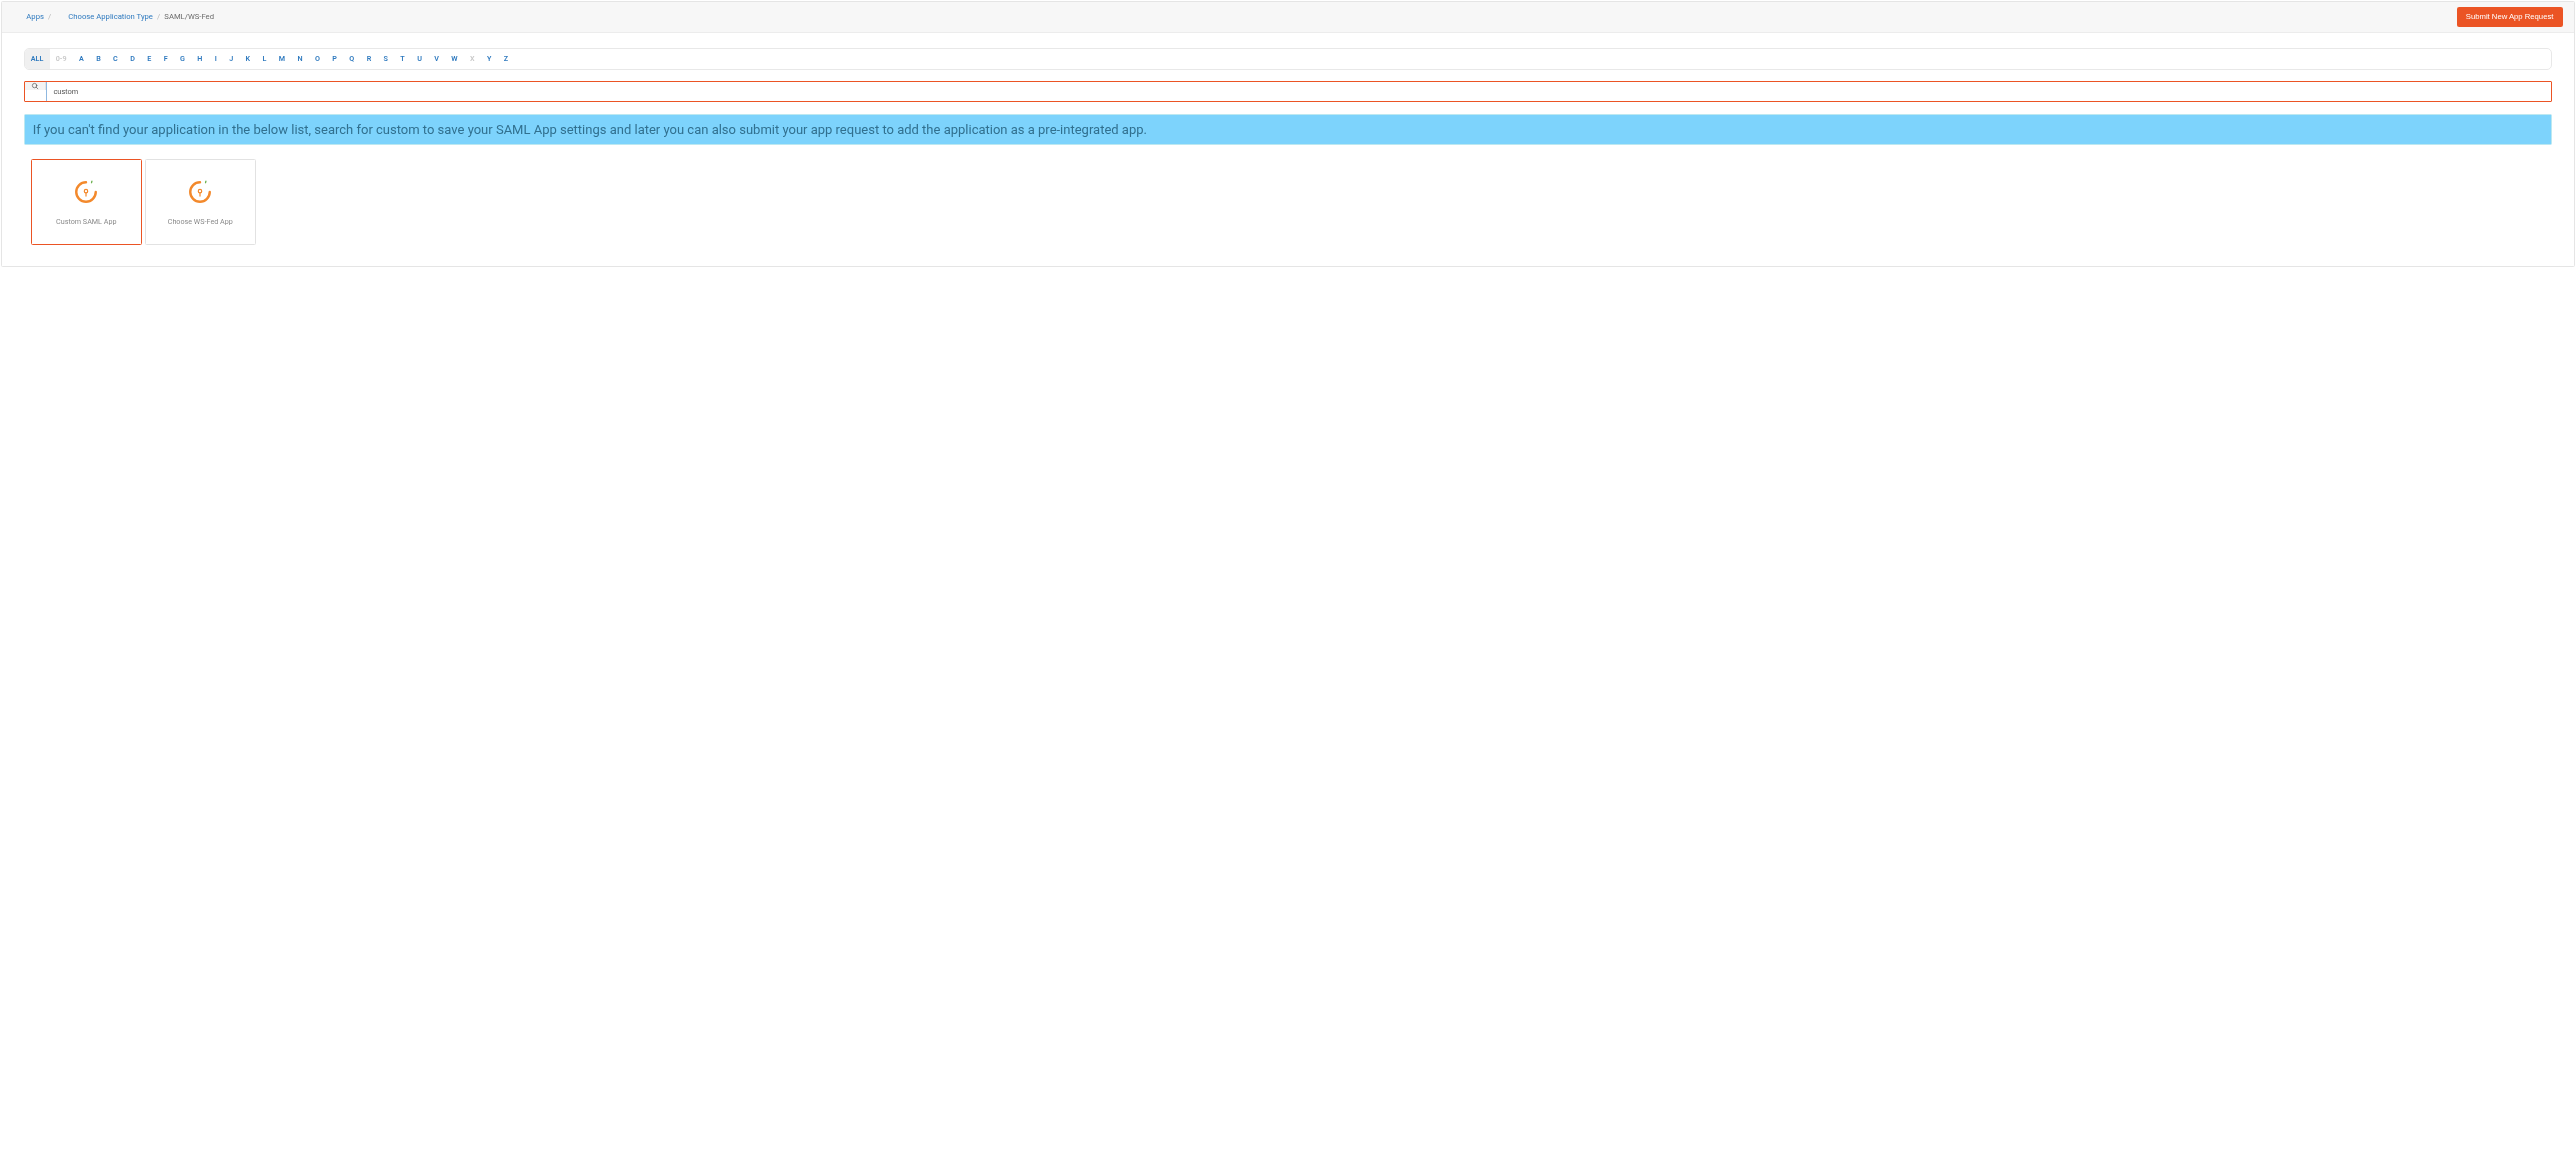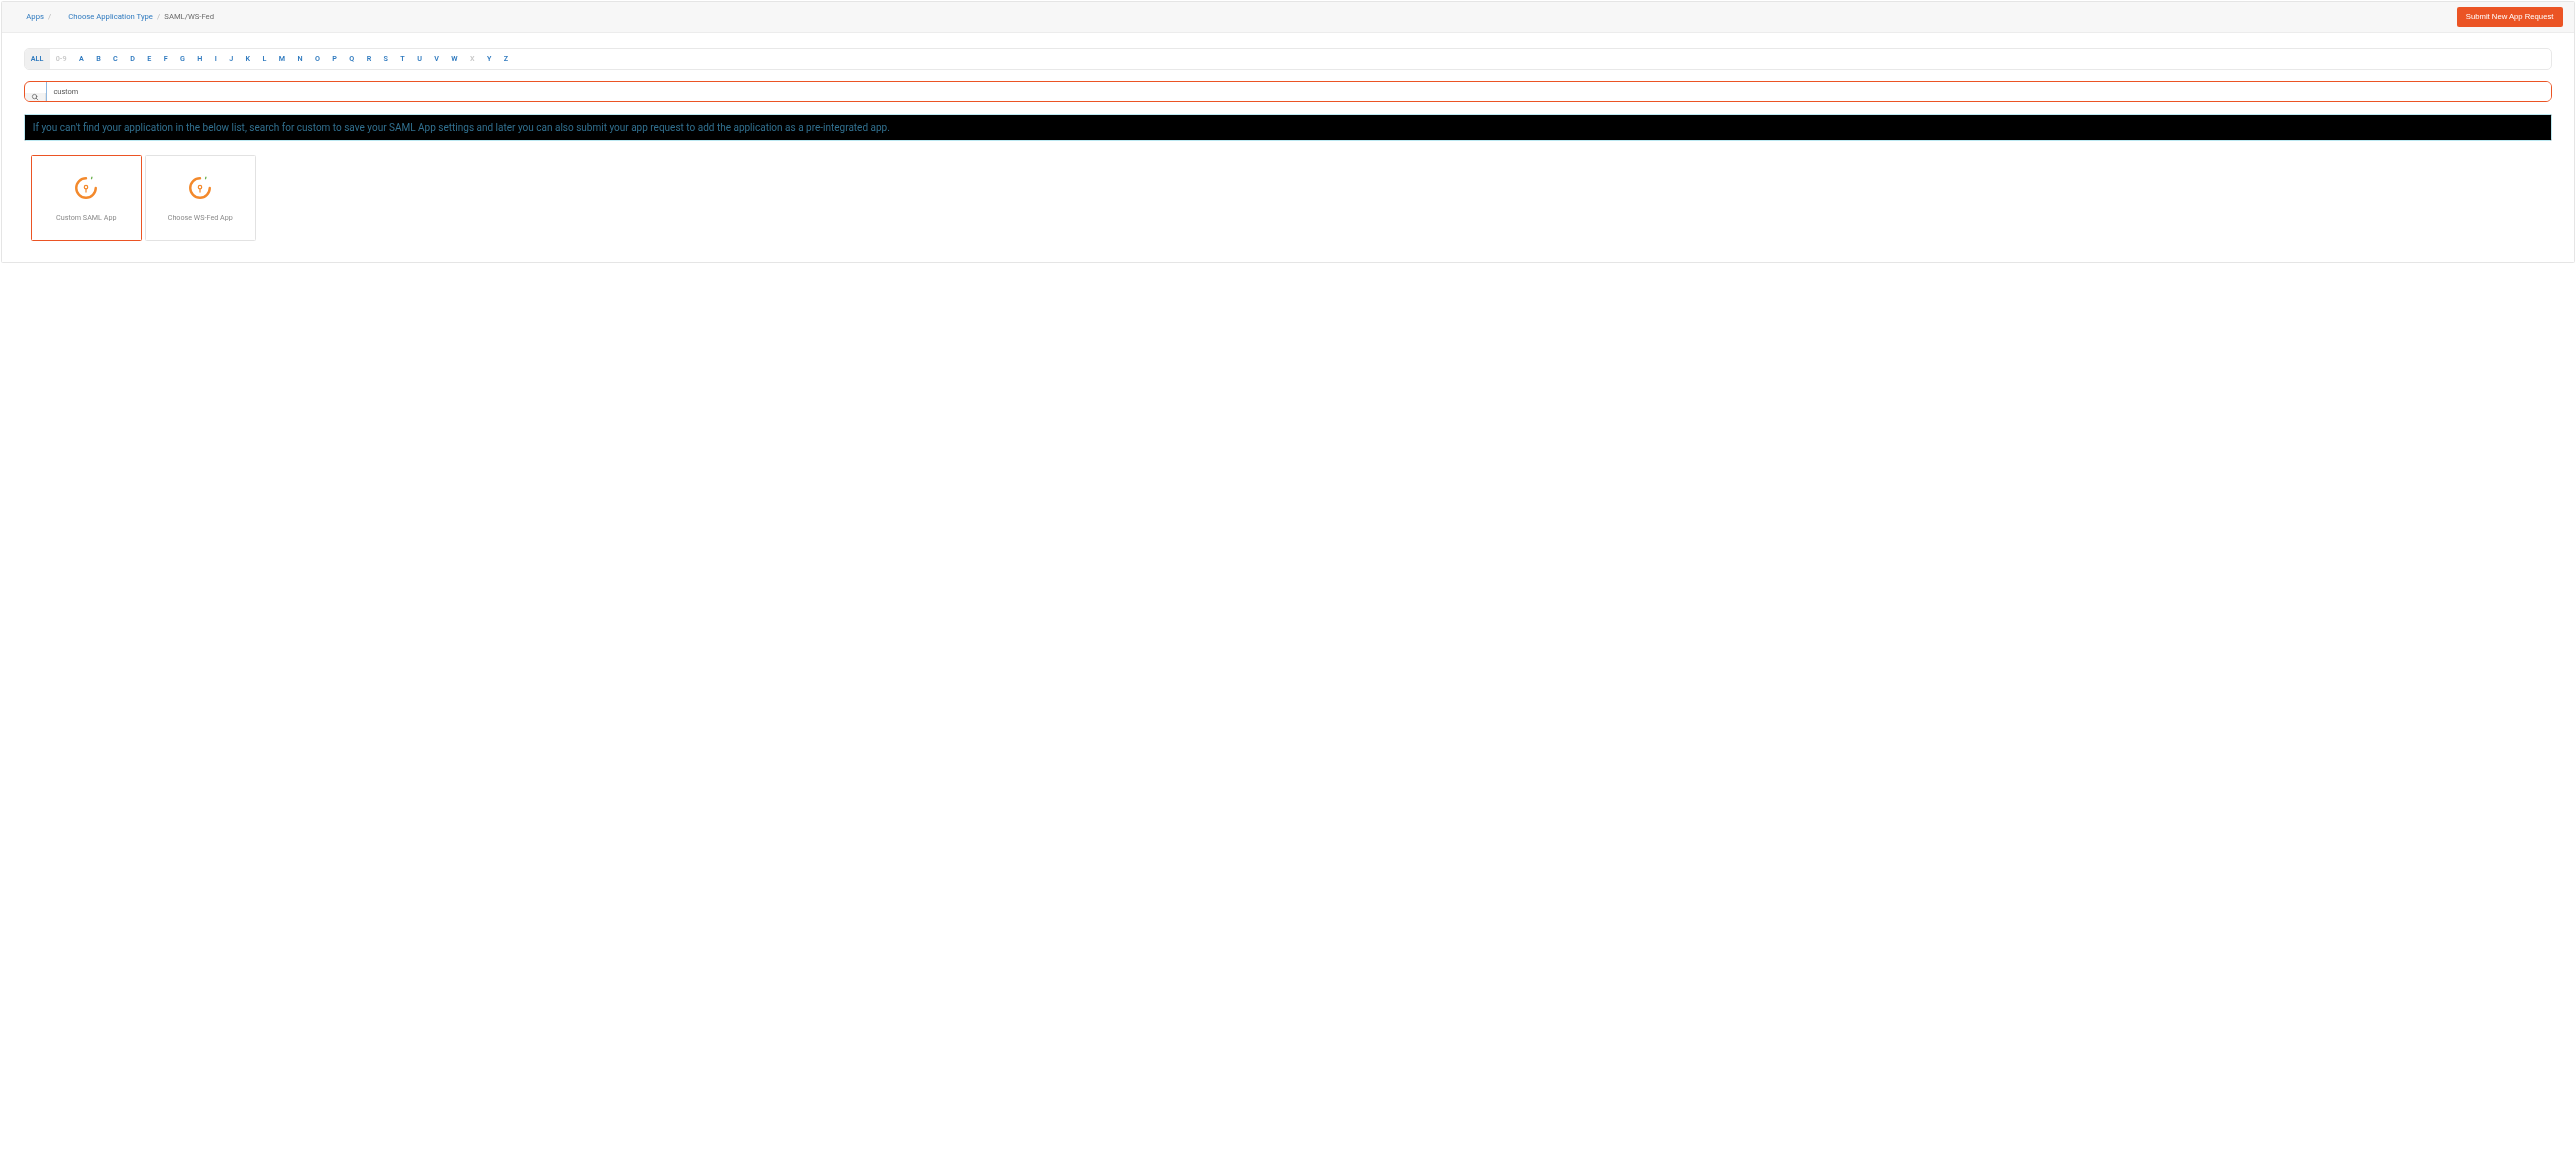--- a/index.html
+++ b/index.html
@@ -62,23 +62,23 @@
   }
   .alpha-item.active {
     background: #f0f0f0;
   }
   .alpha-item.disabled {
     color: #c9c9c9;
     cursor: default;
   }
   .search-row {
     display: flex;
-    align-items: flex-end;
+    align-items: flex-start;
     border: 1px solid #eb5424;
-    border-radius: 6px;
+    border-radius: 1px;
     margin-bottom: 11.3px;
     overflow: hidden;
   }
   .search-icon-box {
     width: 21.6px;
     background: #f3f3f3;
     border-right: 0.5px solid #e3e3e3;
     display: flex;
     align-items: center;
     justify-content: center;
@@ -87,26 +87,26 @@
   .search-input {
     flex: 1;
     border: none;
     border-left: 1px solid #8fb8e0;
     outline: none;
     padding: 5.2px 6.2px;
     font-size: 7.7px;
     color: #555;
   }
   .info-box {
-    background: #000000;
+    background: #7dd3fc;
     border: 0.5px solid #bce8f1;
     color: #31708f;
     border-radius: 1.5px;
     padding: 7.2px 8.2px;
-    font-size: 10px;
+    font-size: 13px;
     margin-bottom: 14.4px;
   }
   .cards {
     display: flex;
     gap: 3px;
     padding-left: 7.2px;
   }
   .card {
     width: 111px;
     height: 86px;

